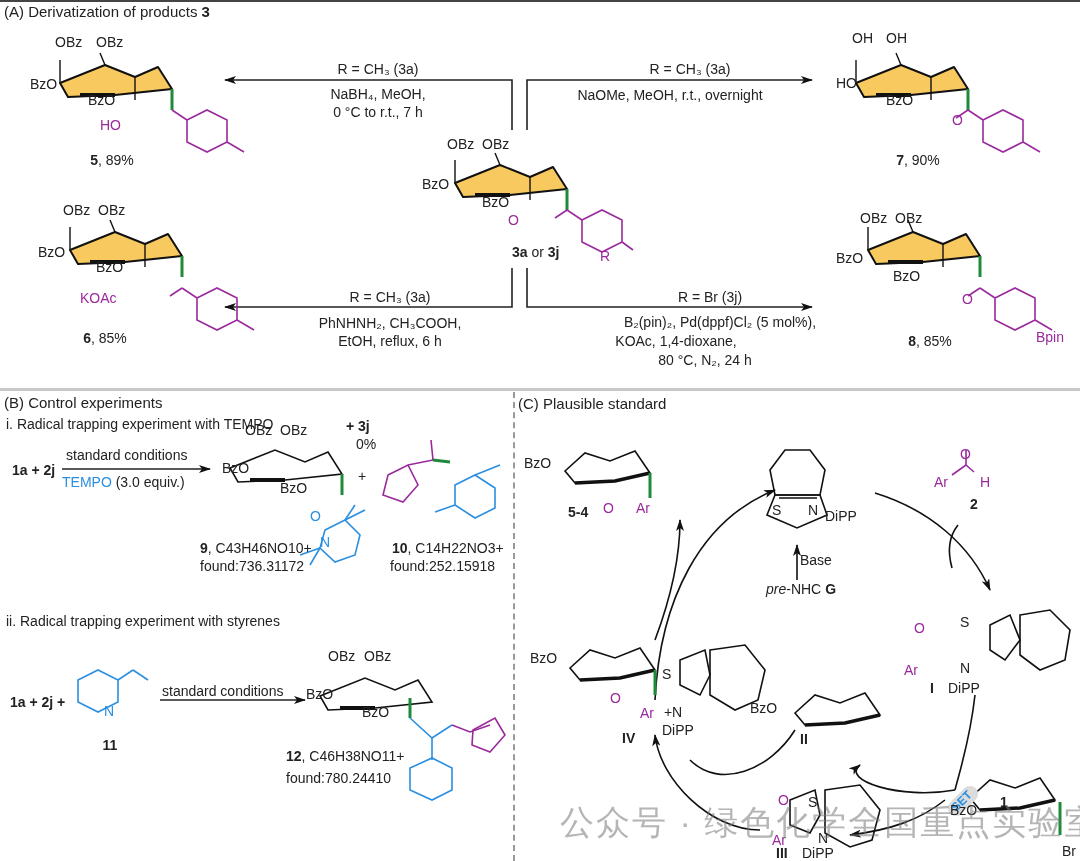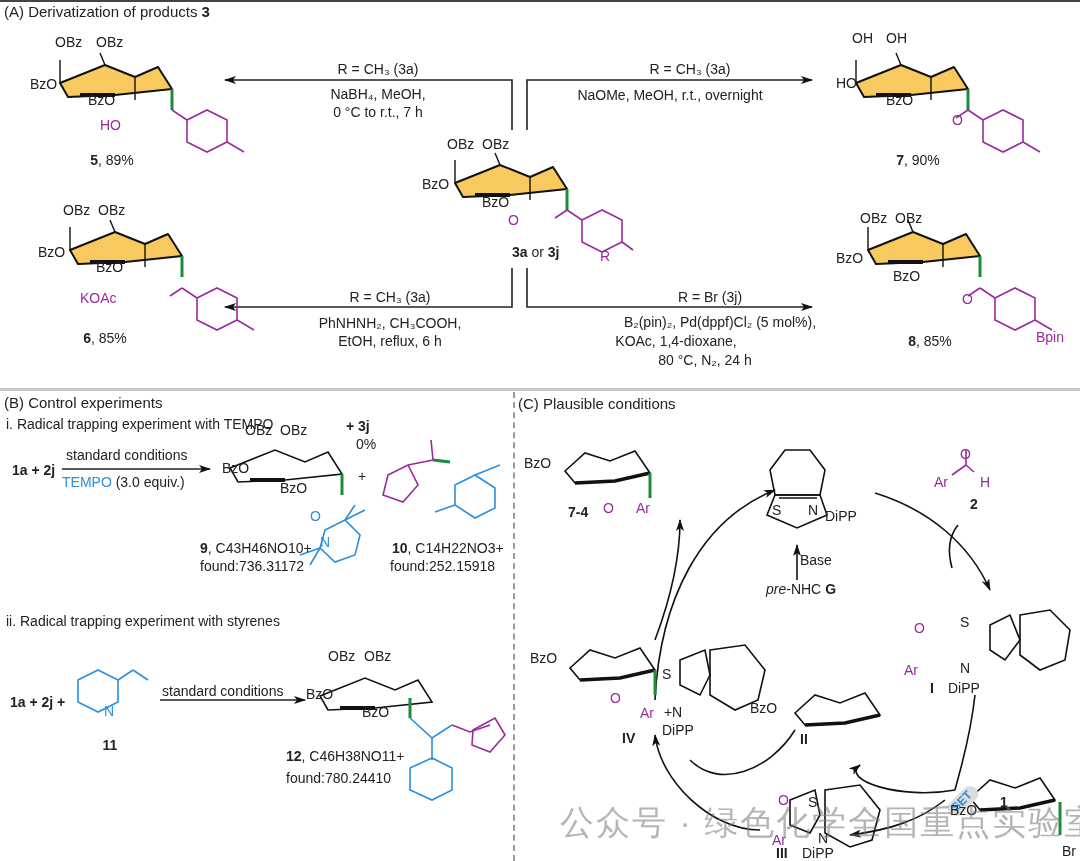--- a/index.html
+++ b/index.html
@@ -300,26 +300,26 @@
 <div class="t bold c" style="left:110px;top:737px;">11</div>
 <div class="t" style="left:162px;top:683px;">standard conditions</div>
 
 <div class="t" style="left:328px;top:648px;">OBz</div>
 <div class="t" style="left:364px;top:648px;">OBz</div>
 <div class="t" style="left:306px;top:686px;">BzO</div>
 <div class="t" style="left:362px;top:704px;">BzO</div>
 <div class="t" style="left:286px;top:748px;"><span class="bold">12</span><span>, C46H38NO11+</span></div>
 <div class="t" style="left:286px;top:770px;">found:780.24410</div>
 
-<div class="t hdr" style="left:518px;top:396px;"><span>(C)</span><span> Plausible conditions</span></div>
+<div class="t hdr" style="left:518px;top:396px;"><span>(C)</span><span> Plausible standard</span></div>
 
 <div class="t" style="left:524px;top:455px;">BzO</div>
 <div class="t purple" style="left:603px;top:500px;">O</div>
 <div class="t purple" style="left:636px;top:500px;">Ar</div>
-<div class="t bold" style="left:568px;top:504px;">7-4</div>
+<div class="t bold" style="left:568px;top:504px;">5-4</div>
 
 <div class="t" style="left:772px;top:502px;">S</div>
 <div class="t" style="left:808px;top:502px;">N</div>
 <div class="t" style="left:825px;top:508px;">DiPP</div>
 <div class="t" style="left:800px;top:552px;">Base</div>
 <div class="t" style="left:766px;top:581px;"><i>pre</i><span>-NHC </span><b>G</b></div>
 
 <div class="t purple" style="left:960px;top:446px;">O</div>
 <div class="t purple" style="left:934px;top:474px;">Ar</div>
 <div class="t purple" style="left:980px;top:474px;">H</div>

